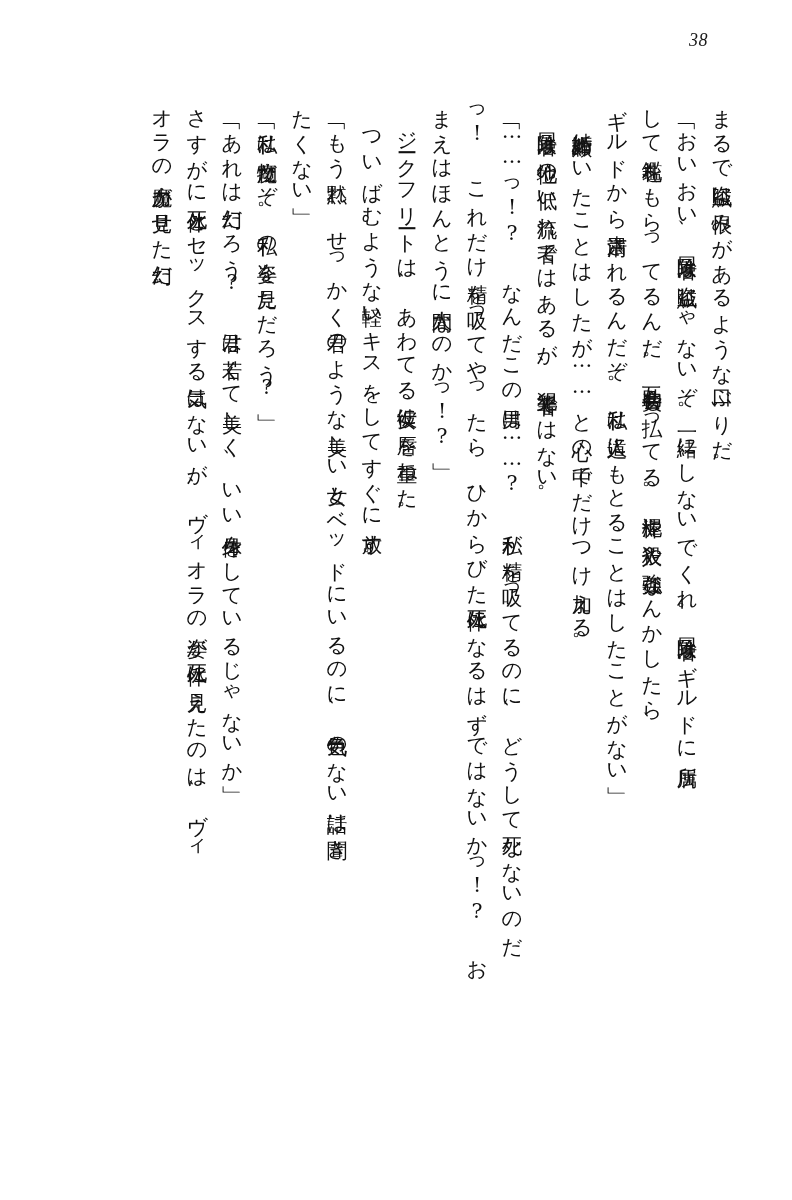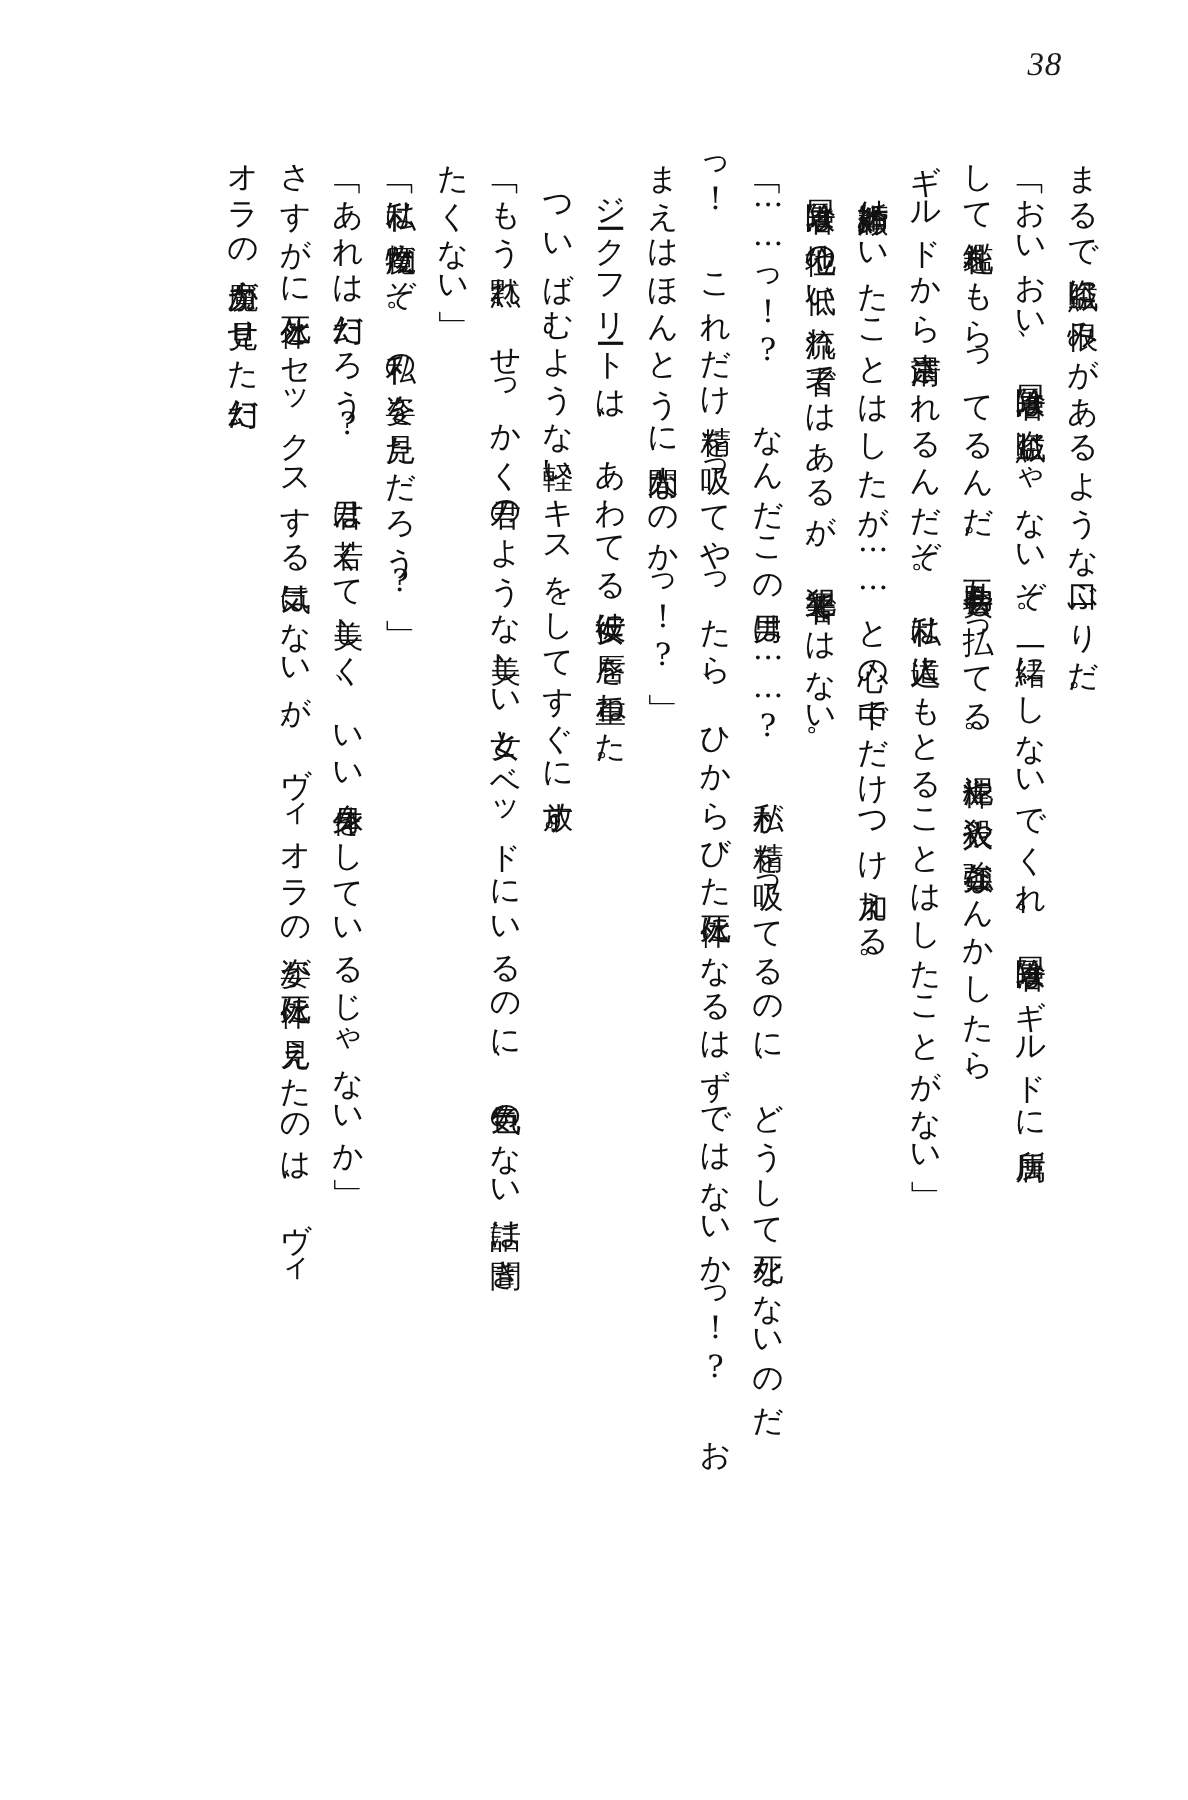--- a/index.html
+++ b/index.html
@@ -18,21 +18,21 @@
     background: #ffffff;
     overflow: hidden;
     box-sizing: border-box;
   }
   
   #page-number {
     position: absolute;
     top: 30px;
     right: 84px;
     font-family: "Liberation Serif", "DejaVu Serif", serif;
-    font-size: 22px;
+    font-size: 18px;
     font-style: italic;
     color: #1a1a1a;
     letter-spacing: 0.5px;
   }
   
   #body-text {
     position: absolute;
     top: 95px;
     right: 60px;
     left: 52px;

